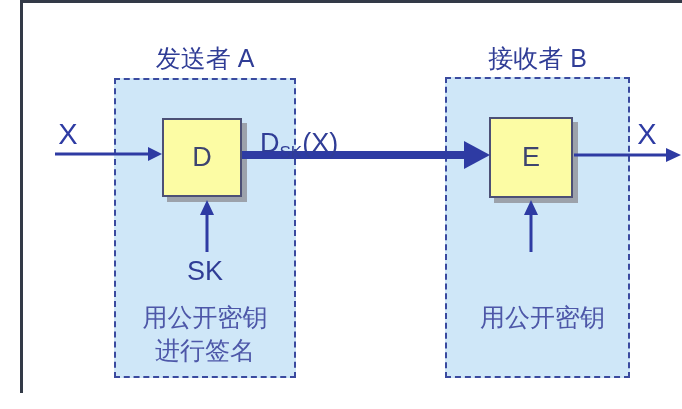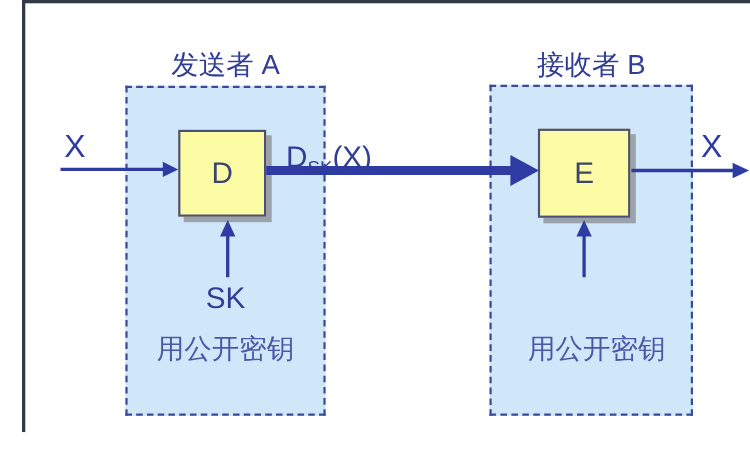--- a/index.html
+++ b/index.html
@@ -170,19 +170,20 @@
   </svg>
 
   <div class="sig-label x-in">X</div>
   <div class="channel-label"><span>D</span><sub>SK</sub><span>(X)</span></div>
   <div class="sig-label x-out">X</div>
 
   <div class="key-label key-sk">SK</div>
 
   <div class="caption caption-a">
     <div>用公开密钥</div>
+    <div>进行签名</div>
   </div>
   <div class="caption caption-b">
     <div>用公开密钥</div>
   </div>
 
 
 </div>
 
 </body></html>

